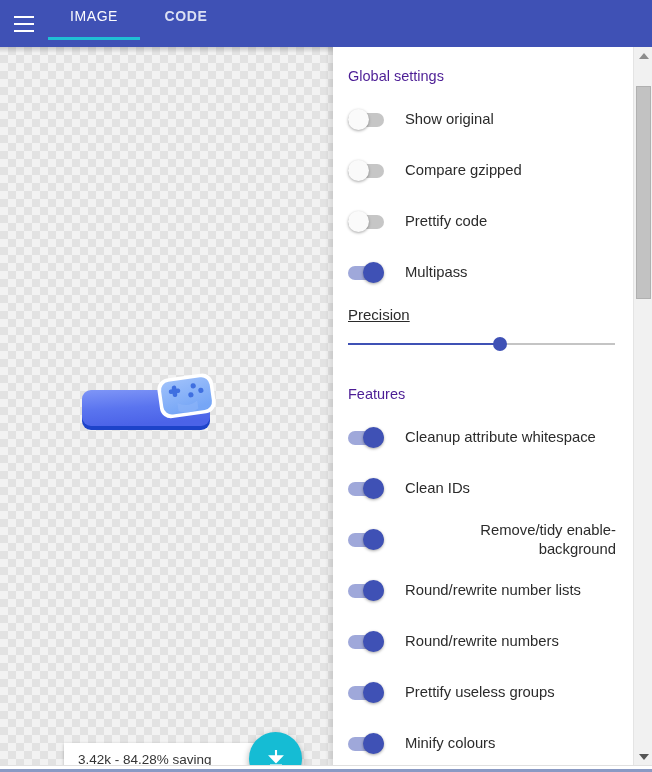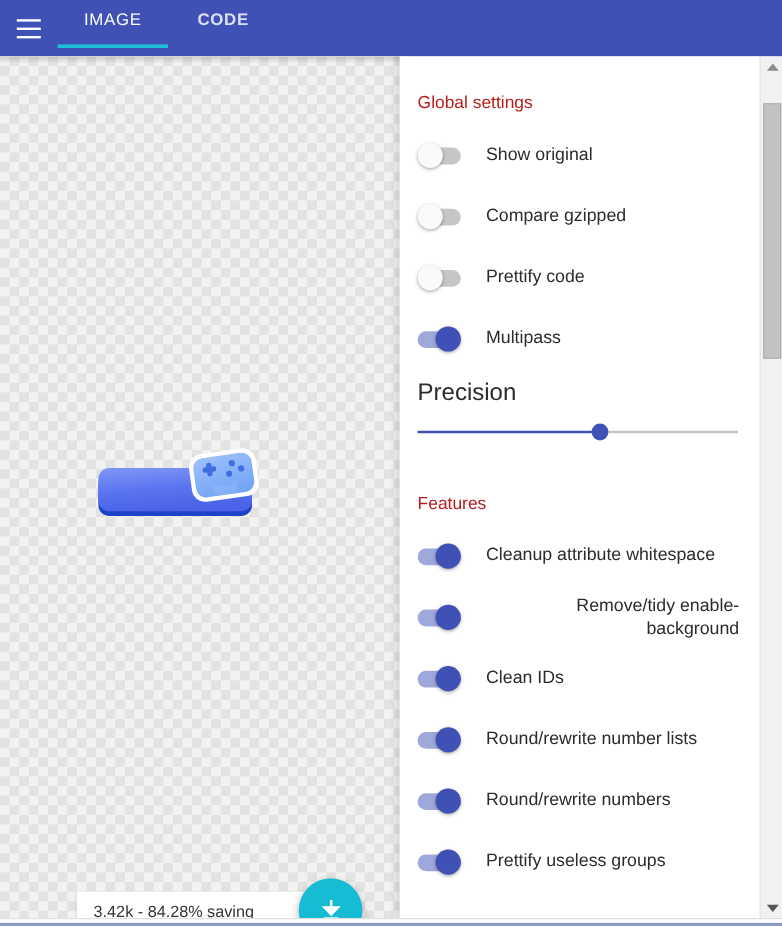--- a/index.html
+++ b/index.html
@@ -149,23 +149,23 @@
   }
 
   .settings-inner {
     position: absolute;
     left: 0; top: 0;
     width: 300px;
     padding: 0 14px 0 15px;
   }
 
   .section-title {
-    color: #b91c1c;
+    color: #4c1d95;
     font-size: 14.5px;
-    padding-top: 27px;
+    padding-top: 17px;
     padding-bottom: 6px;
     line-height: 24px;
   }
 
   .opt-row {
     display: flex;
     align-items: center;
     min-height: 51px;
     padding: 3px 0;
     cursor: pointer;
@@ -204,23 +204,24 @@
   .switch.on .track { background: #9fa8da; }
   .switch.on .knob {
     left: 15px;
     background: #3f51b5;
     box-shadow: 0 1px 3px rgba(0,0,0,0.35);
   }
 
   
   .slider-block { padding: 8px 0 14px 0; }
   .slider-label {
-    font-size: 20px;
+    font-size: 15px;
     color: #2b2b2b;
     padding-bottom: 14px;
+    text-decoration: underline;
   }
   .slider {
     position: relative;
     height: 14px;
     margin-right: 4px;
   }
   .slider .rail {
     position: absolute;
     left: 0; right: 0; top: 6px;
     height: 2px;
@@ -425,55 +426,62 @@
           <span class="knob"></span>
         </span>
         <span class="opt-label">Cleanup attribute whitespace</span>
       </div>
 
       <div class="opt-row">
         <span class="switch on">
           <span class="track"></span>
           <span class="knob"></span>
         </span>
+        <span class="opt-label">Clean IDs</span>
+      </div>
+
+      <div class="opt-row">
+        <span class="switch on">
+          <span class="track"></span>
+          <span class="knob"></span>
+        </span>
         <span class="opt-label">Remove/tidy enable-background</span>
       </div>
 
       <div class="opt-row">
         <span class="switch on">
           <span class="track"></span>
           <span class="knob"></span>
         </span>
-        <span class="opt-label">Clean IDs</span>
-      </div>
-
-      <div class="opt-row">
-        <span class="switch on">
-          <span class="track"></span>
-          <span class="knob"></span>
-        </span>
         <span class="opt-label">Round/rewrite number lists</span>
       </div>
 
       <div class="opt-row">
         <span class="switch on">
           <span class="track"></span>
           <span class="knob"></span>
         </span>
         <span class="opt-label">Round/rewrite numbers</span>
       </div>
 
       <div class="opt-row">
         <span class="switch on">
           <span class="track"></span>
           <span class="knob"></span>
         </span>
         <span class="opt-label">Prettify useless groups</span>
       </div>
 
+      <div class="opt-row">
+        <span class="switch on">
+          <span class="track"></span>
+          <span class="knob"></span>
+        </span>
+        <span class="opt-label">Minify colours</span>
+      </div>
 
     </div>
   </div>
 
   <div class="scrollbar">
     <div class="sb-arrow up">
         <i></i>
       </div>
     <div class="sb-thumb"></div>
     <div class="sb-arrow down">

